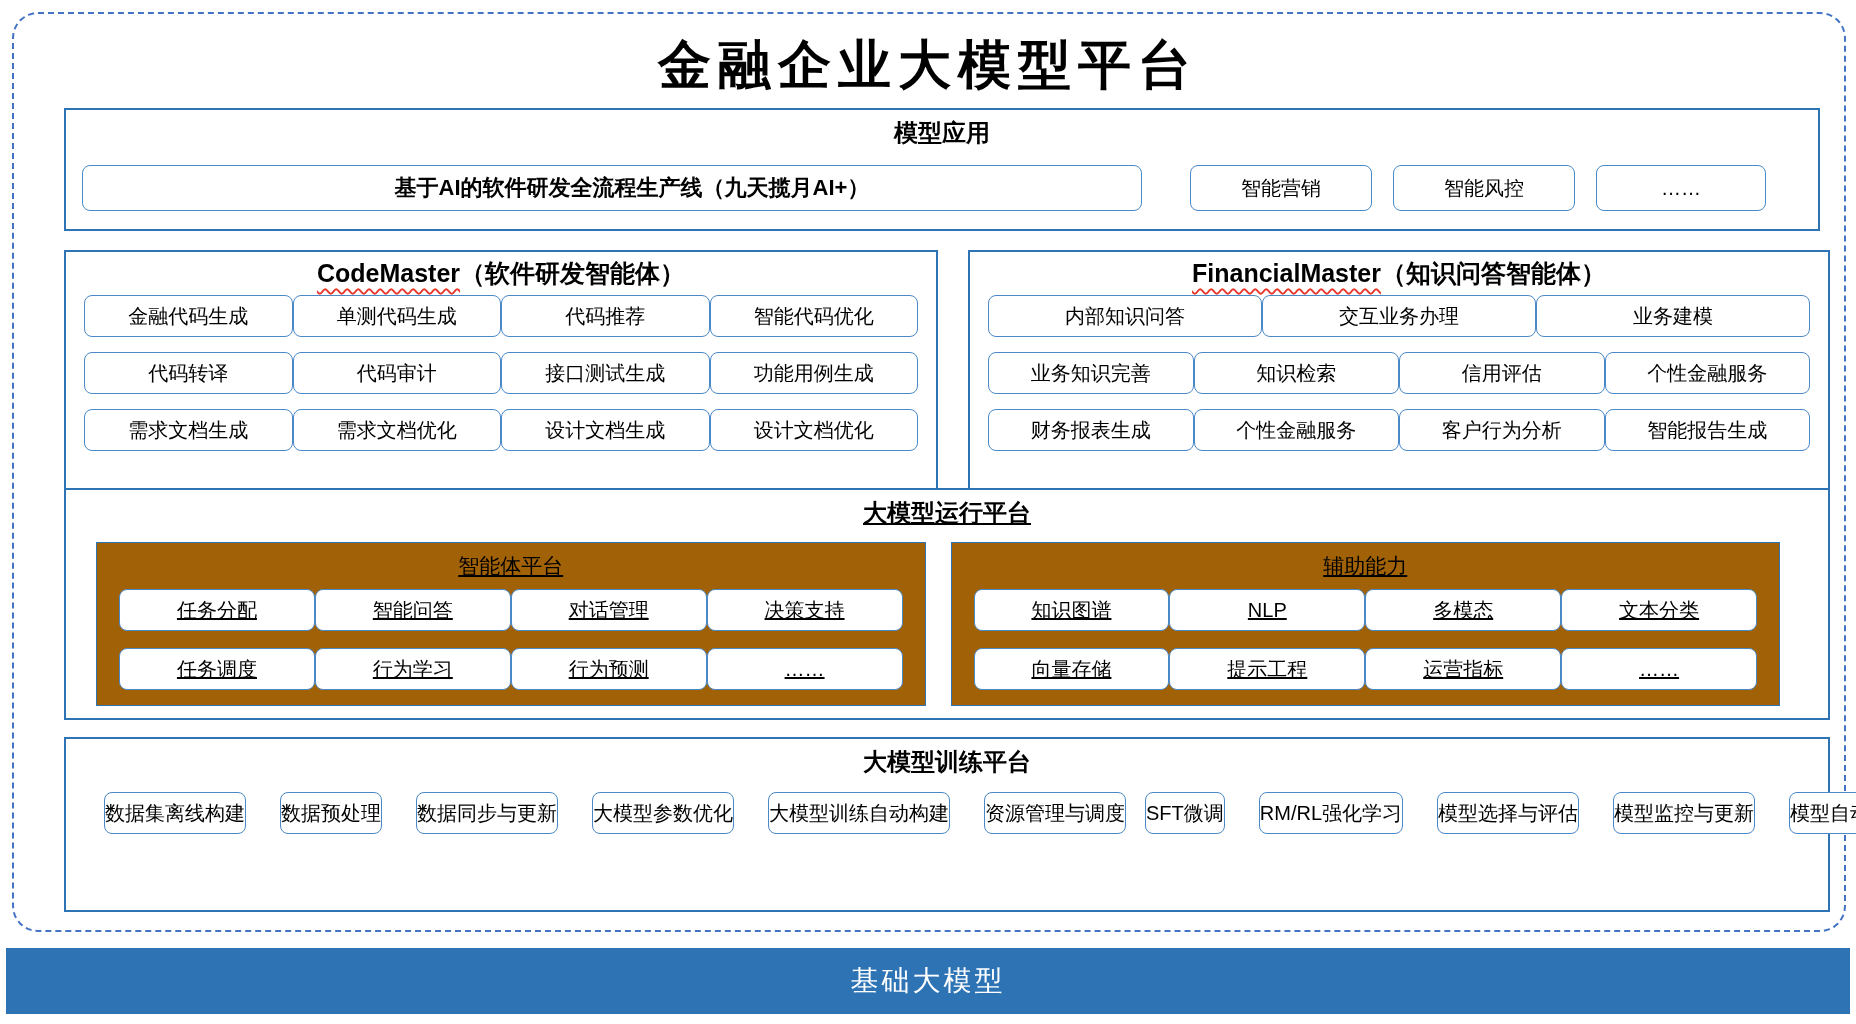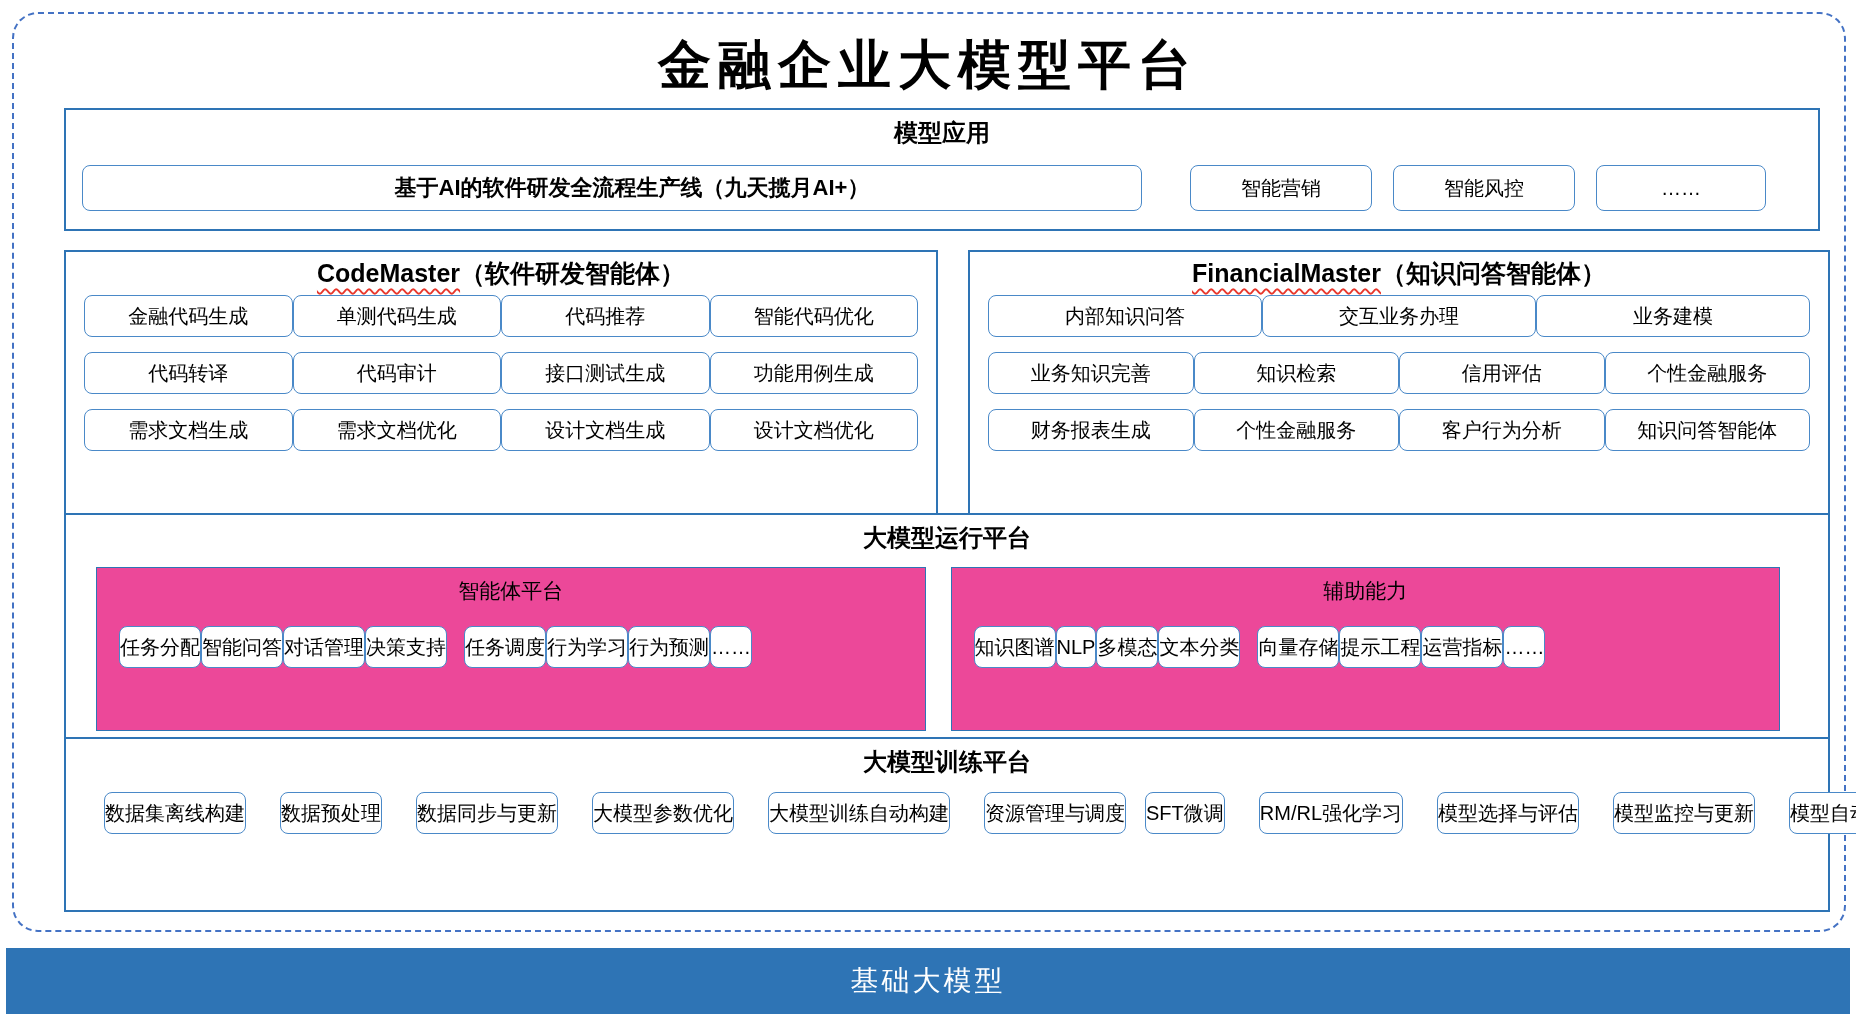--- a/index.html
+++ b/index.html
@@ -37,25 +37,25 @@
   .agent-title{text-align:center;font-size:25px;line-height:32px;font-weight:bold;padding-top:5px;}
   .squiggle{
     text-decoration-line:underline;text-decoration-style:wavy;
     text-decoration-color:var(--squiggle,#E8372C);text-decoration-thickness:2px;
     text-underline-offset:6px;text-decoration-skip-ink:none;
   }
   .rows3{display:flex;flex-direction:column;gap:15px;margin-top:6px;padding:0 18px;}
   .rows3 .row,.rows2 .row{display:flex;}
   .rows3 .ib,.rows2 .ib{flex:1;height:42px;}
   
-  .s3{left:64px;top:513px;width:1766px;height:232px;}
+  .s3{left:64px;top:488px;width:1766px;height:232px;text-decoration:underline;}
   .panels{display:flex;gap:25px;padding:0 48px 0 30px;margin-top:14px;}
-  .panel{flex:1;border:1.5px solid var(--section-border,#2E74B5);height:164px;box-sizing:border-box;background:#ec4899;}
+  .panel{flex:1;border:1.5px solid var(--section-border,#2E74B5);height:164px;box-sizing:border-box;background:#a16207;}
   .panel-h{text-align:center;font-size:21px;line-height:26px;font-weight:normal;padding-top:10px;}
-  .panel .rows2{display:flex;flex-direction:row;gap:17px;margin-top:22px;padding:0 22px;}
+  .panel .rows2{display:flex;flex-direction:column;gap:17px;margin-top:10px;padding:0 22px;}
   
   .s4{left:64px;top:737px;width:1766px;height:175px;}
   .rows2t{display:flex;flex-direction:row;gap:19px;margin-top:15px;padding:0 38px;}
   .rows2t .row{display:flex;gap:34px;}
   .rows2t .ib{flex:1;height:42px;}
   
   .bar{
     position:absolute;left:6px;top:948px;width:1844px;height:66px;
     background:var(--base-bar,#2E74B5);display:flex;align-items:center;justify-content:center;
   }
@@ -114,21 +114,21 @@
       <div class="row">
         <div class="ib">业务知识完善</div>
         <div class="ib">知识检索</div>
         <div class="ib">信用评估</div>
         <div class="ib">个性金融服务</div>
       </div>
       <div class="row">
         <div class="ib">财务报表生成</div>
         <div class="ib">个性金融服务</div>
         <div class="ib">客户行为分析</div>
-        <div class="ib">知识问答智能体</div>
+        <div class="ib">智能报告生成</div>
       </div>
     </div>
   </div>
 
   <div class="sec s3">
     <div class="sec-h">大模型运行平台</div>
     <div class="panels">
       <div class="panel">
         <div class="panel-h">智能体平台</div>
         <div class="rows2">

